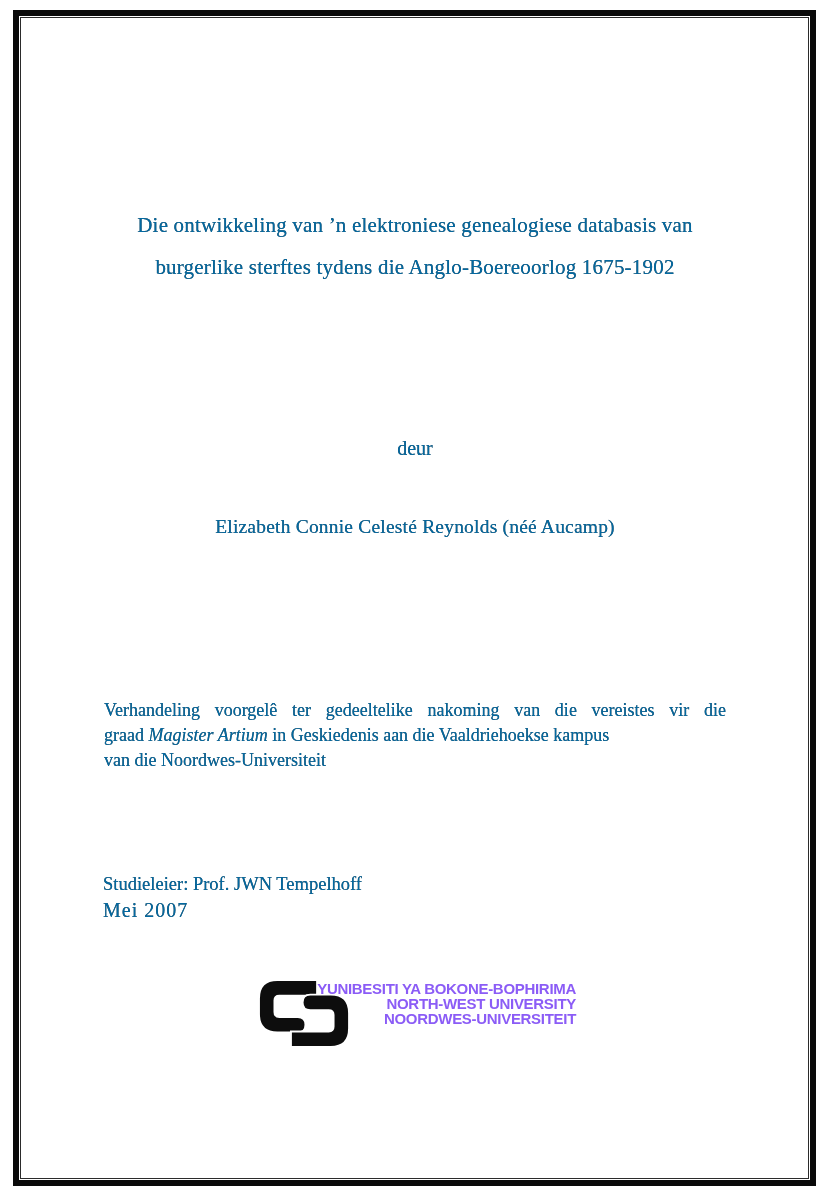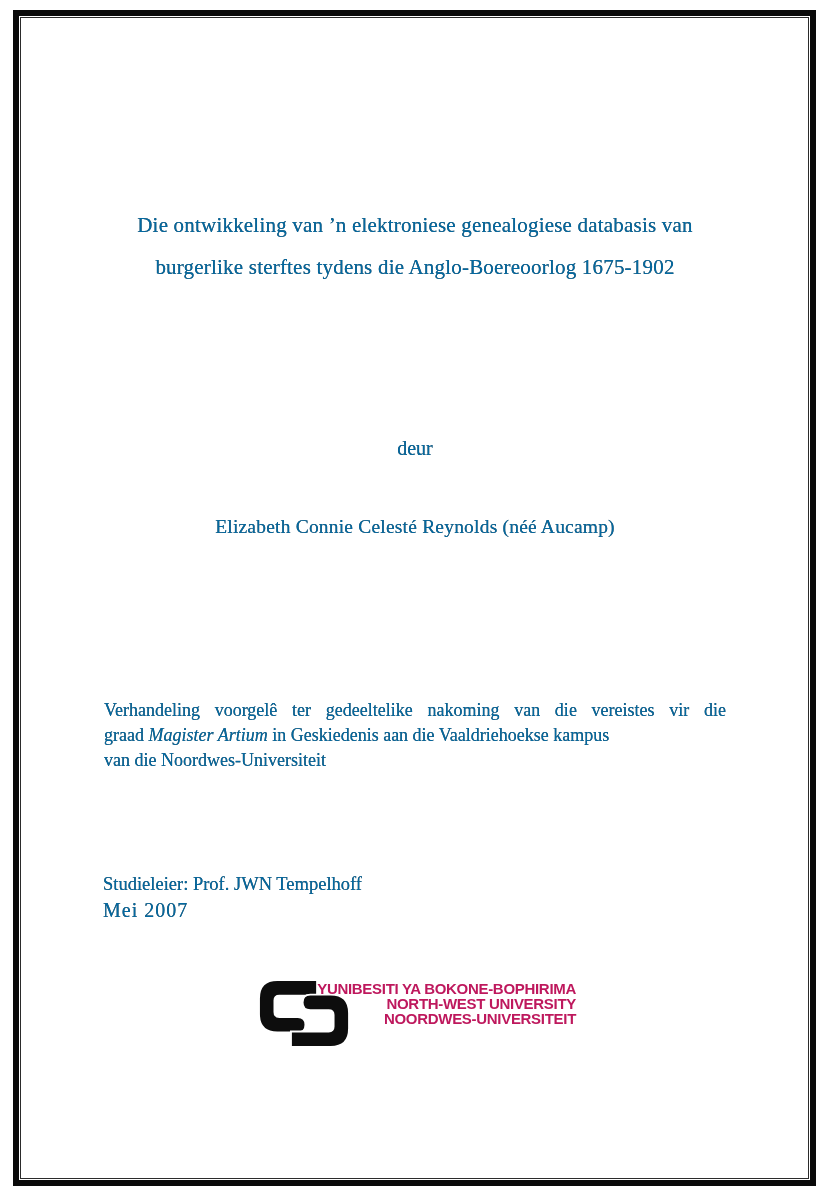--- a/index.html
+++ b/index.html
@@ -30,21 +30,21 @@
   .statement .jline{display:block;text-align:justify;text-align-last:justify;}
   .it{font-style:italic;}
   .supervisor{top:871px;left:103px;font-size:18.5px;line-height:26px;font-family:Liberation Serif, serif;}
   .supervisor .date{font-size:20px;letter-spacing:1px;}
   .supervisor span{display:block;}
   .logo-mark{position:absolute;left:258px;top:979px;}
   .logo-text{
     position:absolute;left:316px;top:981px;width:260px;text-align:right;
     font-family:"Liberation Sans","DejaVu Sans",sans-serif;
     font-weight:700;font-size:15px;line-height:15px;letter-spacing:-.3px;
-    color:#be185d;
+    color:#8b5cf6;
   }
   .logo-text span{display:block;}
 </style>
 </head>
 <body>
 
 <div class="frame">
   <div class="frame-inner"></div>
 </div>
 

